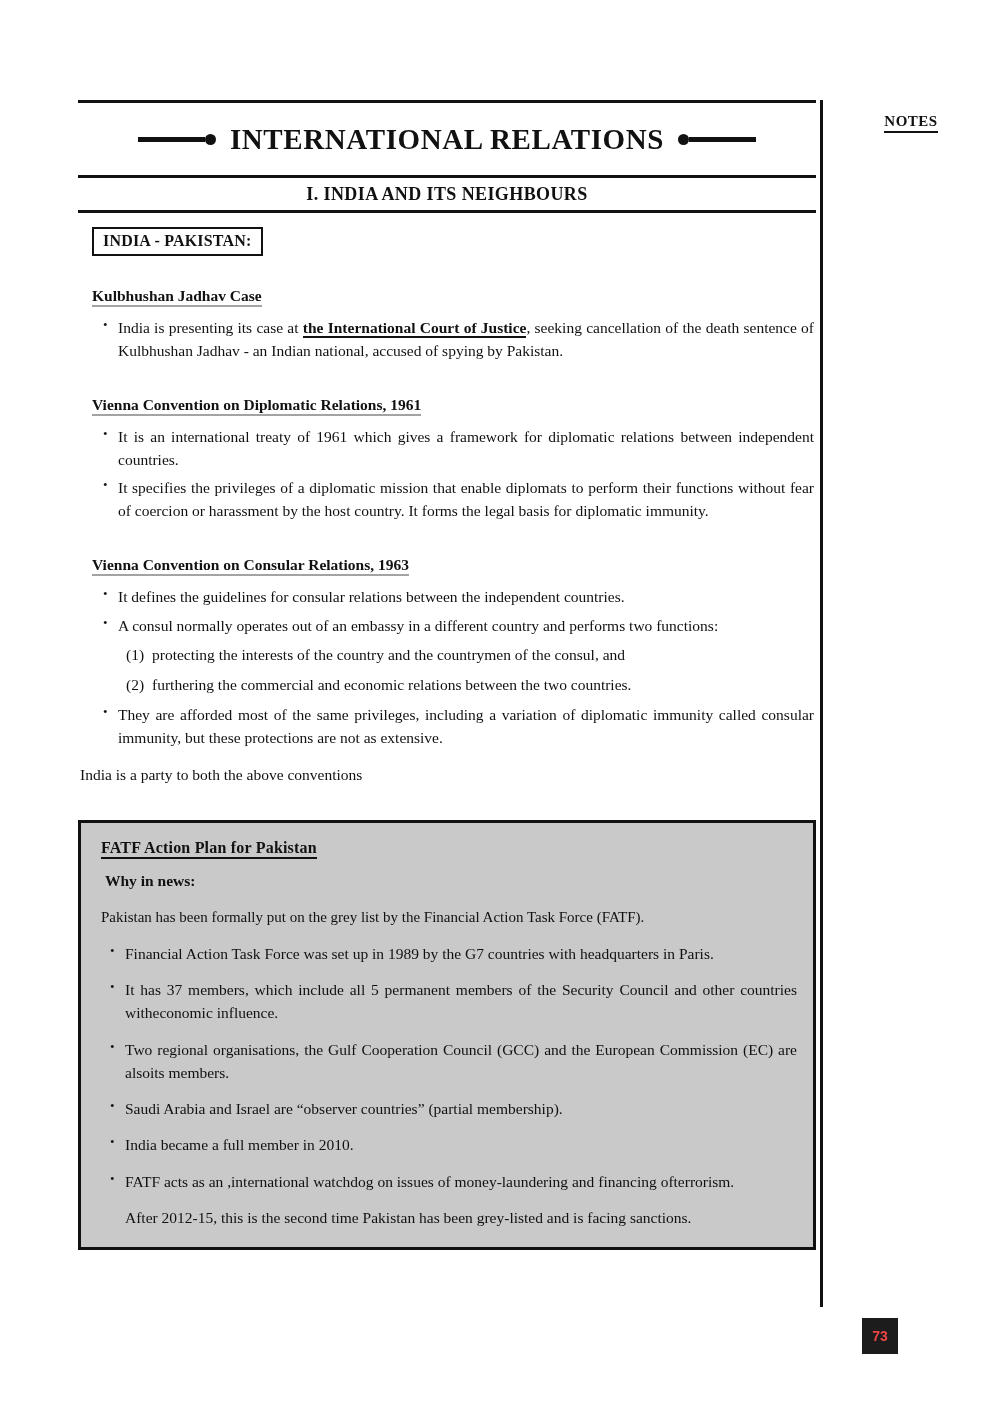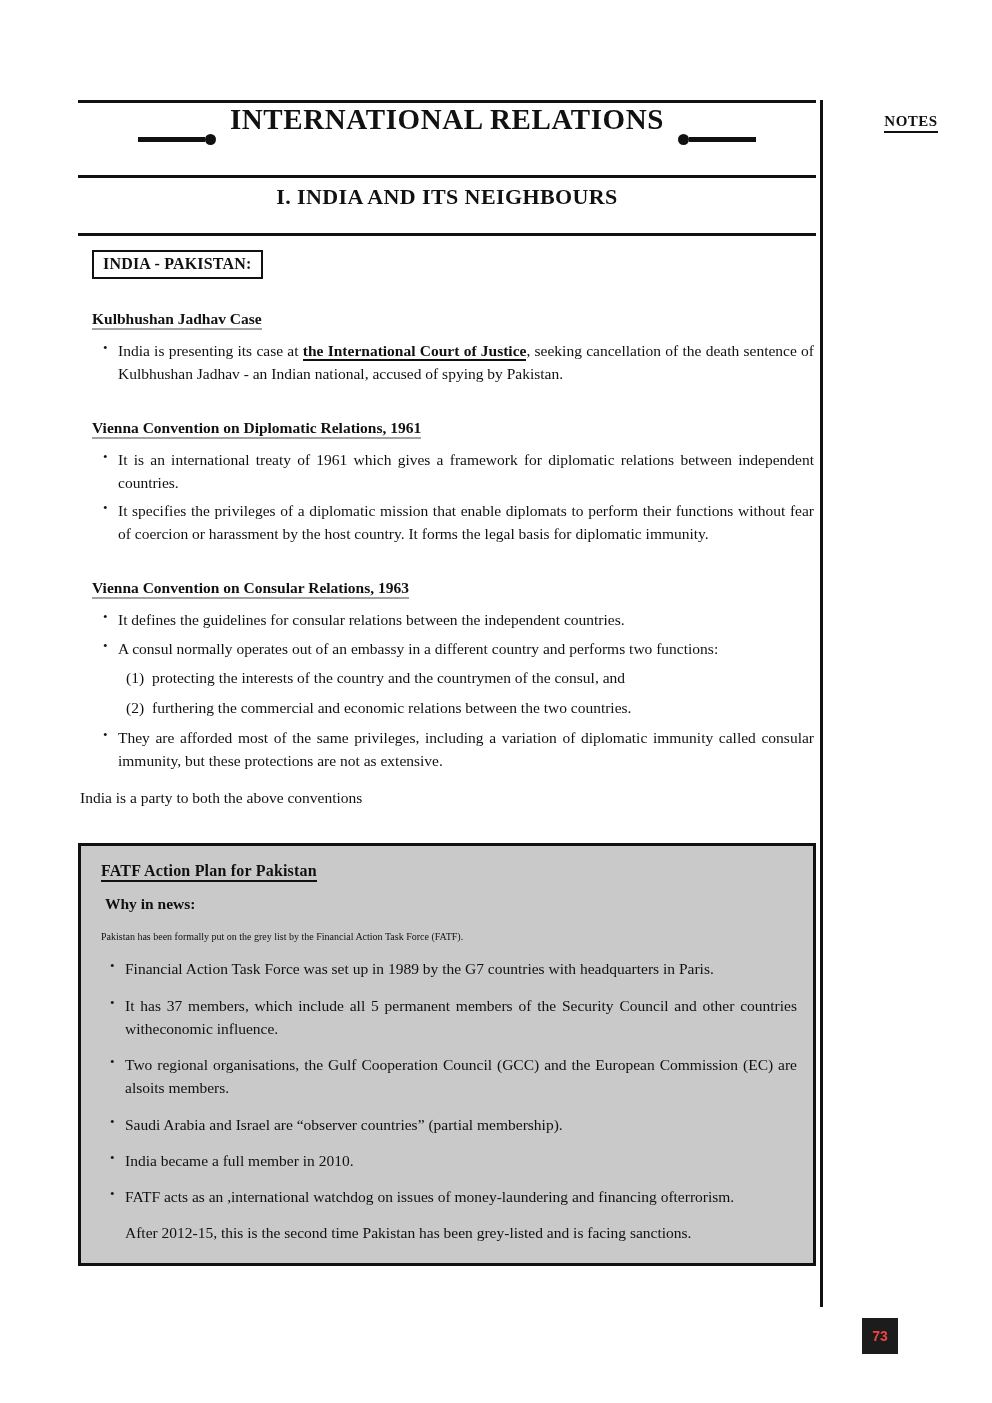--- a/index.html
+++ b/index.html
@@ -59,20 +59,21 @@
 
   .rule {
     height: 3px;
     background: #111111;
     width: 100%;
   }
 
   
   .title-row {
     display: flex;
+    align-items: center;
     justify-content: center;
     height: 72px;
     gap: 14px;
   }
   .title-text {
     font-size: 29px;
     font-weight: bold;
     letter-spacing: 0.6px;
     white-space: nowrap;
   }
@@ -91,24 +92,24 @@
     height: 11px;
     border-radius: 50%;
     background: #111111;
   }
   .deco.left .bar { margin-right: 0; }
   .deco.right { flex-direction: row; }
 
   
   .section-heading {
     text-align: center;
-    font-size: 22px;
+    font-size: 18px;
     font-weight: bold;
     letter-spacing: 0.4px;
-    padding: 6px 0 23px 0;
+    padding: 6px 0 5px 0;
   }
 
   
   .boxed-label {
     display: inline-block;
     border: 2px solid #111111;
     padding: 3px 9px 4px 9px;
     font-size: 16px;
     font-weight: bold;
     margin-top: 14px;
@@ -199,21 +200,21 @@
     border-bottom: 2px solid #111111;
     margin: 2px 16px 0 4px;
     letter-spacing: 0.2px;
   }
   .grey-box .gb-sub {
     font-size: 15.5px;
     font-weight: bold;
     margin: 13px 0 16px 8px;
   }
   .grey-box .gb-para {
-    font-size: 10px;
+    font-size: 15px;
     line-height: 1.5;
     margin: 11px 0 0 4px;
     text-align: justify;
   }
   .grey-box ul.bul > li {
     margin-top: 13px;
     margin-left: 12px;
     line-height: 1.5;
   }
   .grey-box .gb-tail {

